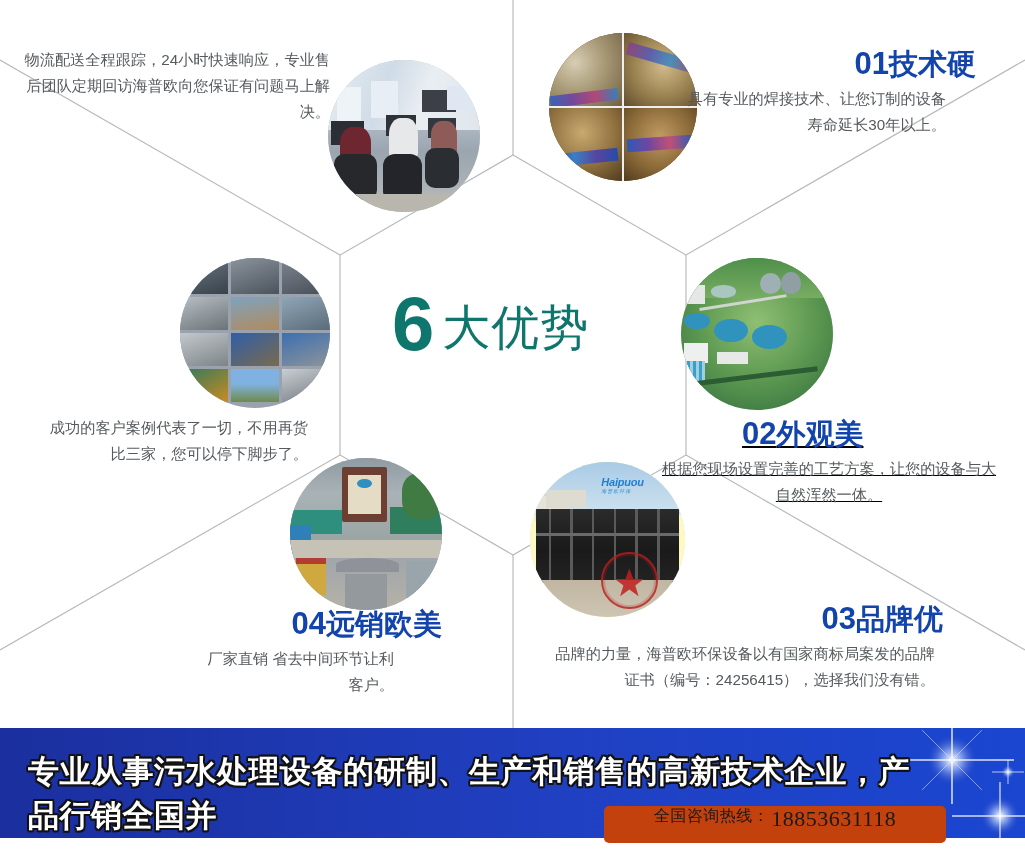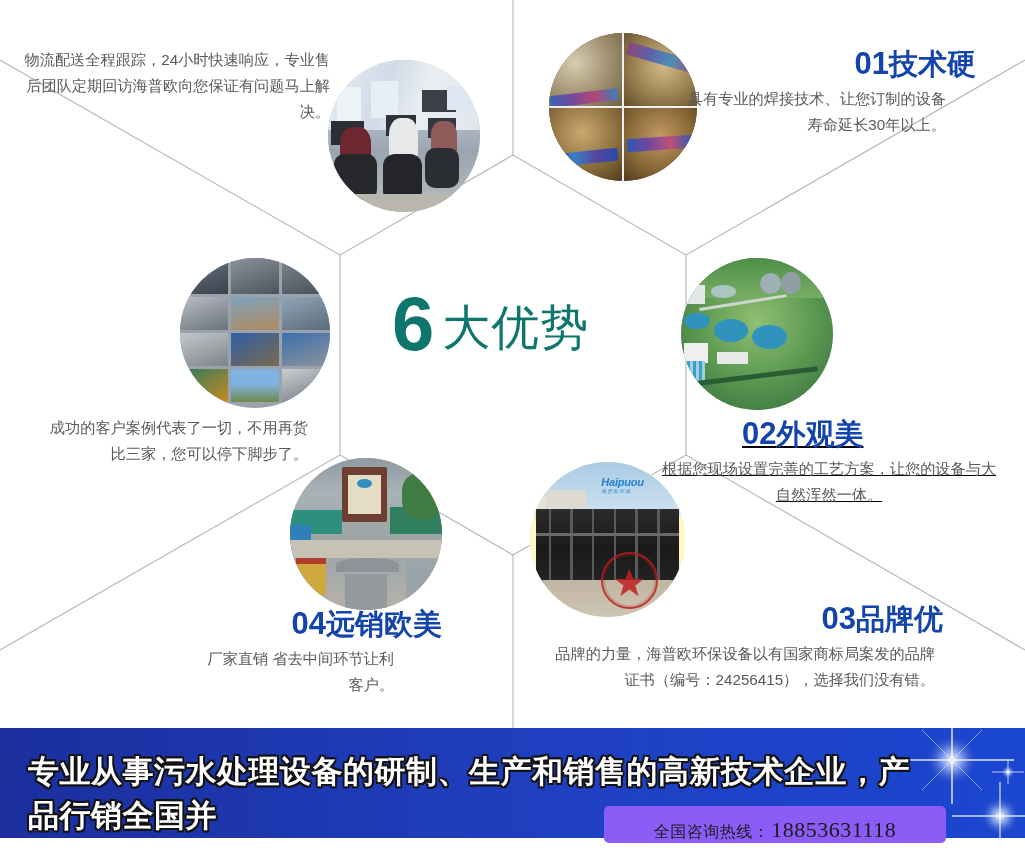--- a/index.html
+++ b/index.html
@@ -115,24 +115,24 @@
        0 -2px 0 #121212, 0 2px 0 #121212,
       -2px 0 0 #121212, 2px 0 0 #121212;
     white-space: pre-line;
   }
   #hotline-box {
     position: absolute;
     left: 604px;
     top: 806px;
     width: 342px;
     height: 37px;
-    background: #8b5cf6;
+    background: #c2410c;
     border-radius: 5px;
     display: flex;
-    align-items: flex-end;
+    align-items: flex-start;
     justify-content: center;
     color: #1a1a1a;
   }
   #hotline-box .hl-label {
     font-size: 16px;
     letter-spacing: 0.5px;
   }
   #hotline-box .hl-number {
     font-family: "Liberation Serif", "DejaVu Serif", serif;
     font-size: 22px;

